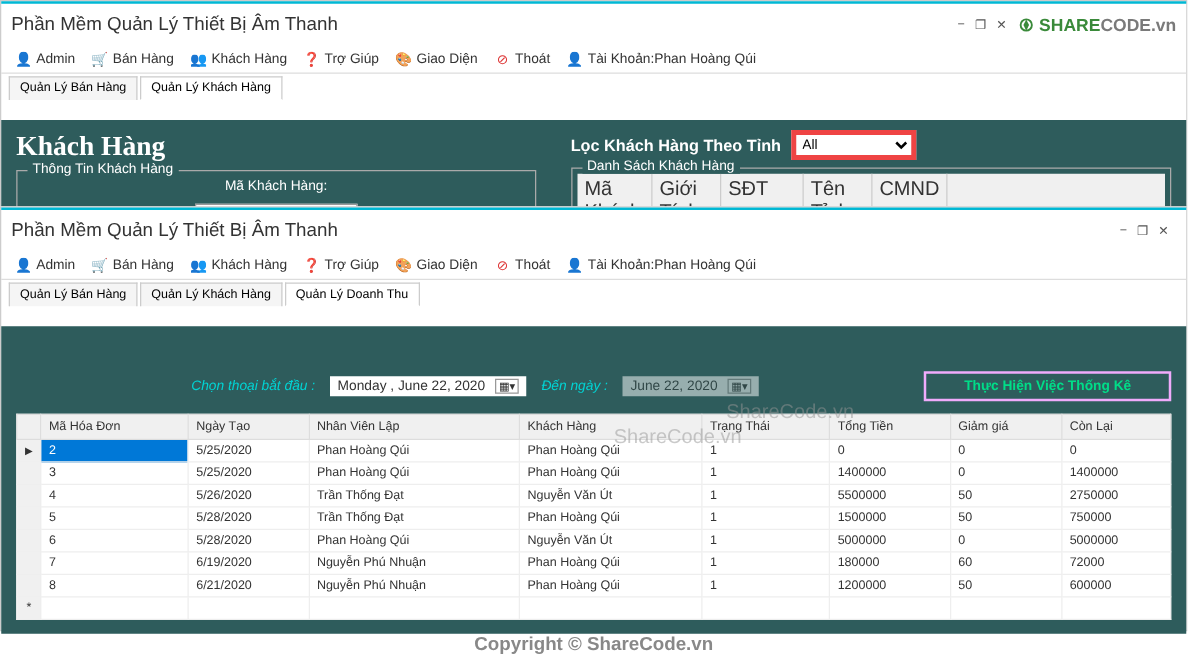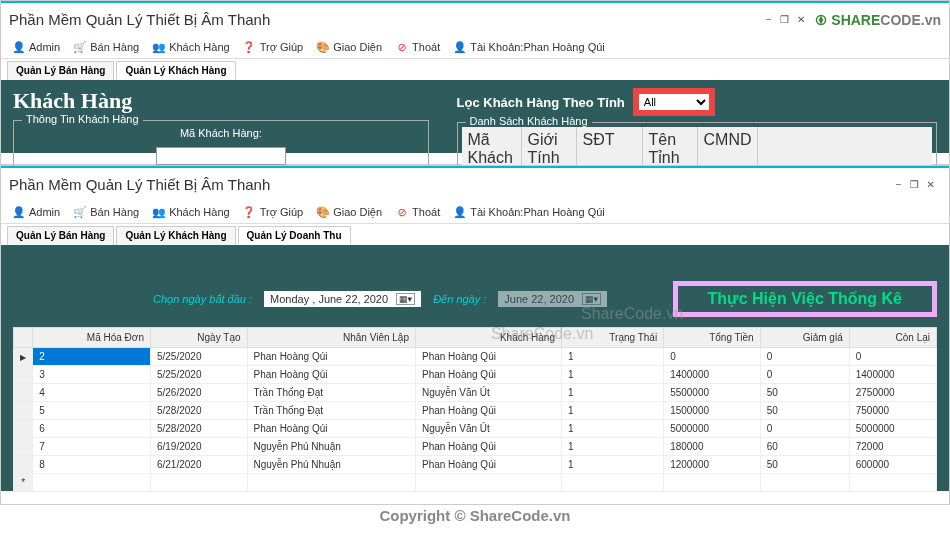--- a/index.html
+++ b/index.html
@@ -11,45 +11,45 @@
 .title-text { font-size: 15px; color: #333; padding: 4px 0; }
 .title-right { display: flex; align-items: center; gap: 4px; }
 .sharecode-logo { font-weight: bold; font-size: 14px; }
 .sharecode-logo .g { color: #3a8a3a; }
 .sharecode-logo .s { color: #7a7a7a; }
 .win-btns { display: flex; gap: 8px; font-size: 10px; color: #555; margin-right: 6px; }
 .win-btn { cursor: pointer; }
 .menubar { display: flex; gap: 2px; padding: 3px 6px; border-bottom: 1px solid #ddd; align-items: center; }
 .menu-item { display: flex; align-items: center; gap: 4px; padding: 2px 6px; cursor: pointer; font-size: 11px; color: #333; }
 .menu-icon { width: 12px; height: 12px; display: inline-flex; align-items: center; justify-content: center; }
-.tabs { display: flex; padding: 2px 6px 0 6px; font-weight: bold; }
+.tabs { display: flex; padding: 2px 6px 16px 6px; }
 .tab { padding: 3px 8px; font-size: 10px; border: 1px solid #ccc; border-bottom: none; margin-right: 2px; cursor: pointer; background: #f5f5f5; }
 .tab.active { background: #fff; border-bottom: 1px solid #fff; position: relative; z-index: 1; }
 .content-area { background: #2e5c5c; padding: 8px 12px; height: calc(100% - 90px); color: #fff; }
 .content-area2 { background: #2e5c5c; padding: 8px 12px; height: calc(100% - 92px); color: #fff; position: relative; }
 .page-heading { font-size: 22px; font-weight: bold; font-family: Georgia, serif; margin-bottom: 6px; }
 .top-row { display: flex; justify-content: space-between; align-items: flex-start; }
 .filter-section { display: flex; align-items: center; gap: 8px; font-weight: bold; font-size: 13px; }
-.filter-select { width: 82px; background: #fff; border: 6px solid #ef4444; font-size: 11px; padding: 1px; }
+.filter-select { width: 100px; background: #fff; border: 4px solid #ef4444; font-size: 11px; padding: 1px; }
 .fieldset { border: 1px solid #aaa; padding: 6px 8px; margin-top: 4px; position: relative; }
 .legend { position: absolute; top: -8px; left: 8px; background: #2e5c5c; padding: 0 4px; font-size: 11px; }
 .form-row { display: flex; align-items: center; gap: 8px; flex-direction: column; }
 .form-label { font-size: 11px; }
 .form-input { background: #fff; border: 1px solid #999; height: 18px; width: 130px; }
 .table-headers { display: flex; background: #f0f0f0; color: #333; font-size: 16px; }
 .th { padding: 4px 6px; border-right: 1px solid #ccc; }
 .left-side { width: 45%; }
 .right-side { width: 52%; }
 .date-row { display: flex; align-items: center; gap: 12px; margin-bottom: 10px; padding-left: 140px; }
 .date-label { color: #00d4d4; font-size: 11px; font-style: italic; }
 .date-picker { background: #fff; color: #333; padding: 2px 6px; font-size: 11px; display: inline-flex; align-items: center; gap: 8px; }
 .date-picker-btn { border: 1px solid #999; padding: 0 2px; font-size: 9px; }
-.stats-btn { border: 5px solid #f0abfc; color: #0d8; padding: 4px 30px; font-size: 16px; background: transparent; cursor: pointer; font-weight: bold; margin-left: auto; }
+.stats-btn { border: 2px solid #f0abfc; color: #0d8; padding: 4px 30px; font-size: 11px; background: transparent; cursor: pointer; font-weight: bold; margin-left: auto; }
 .data-table { background: #fff; color: #333; width: 100%; border-collapse: collapse; font-size: 10px; }
-.data-table th { background: #f0f0f0; text-align: right; padding: 4px 6px; border: 1px solid #ddd; font-weight: normal; }
+.data-table th { background: #f0f0f0; text-align: left; padding: 4px 6px; border: 1px solid #ddd; font-weight: normal; }
 .data-table td { padding: 3px 6px; border: 1px solid #eee; }
 .row-selector { width: 18px; background: #f0f0f0; border: 1px solid #ddd; text-align: center; }
 .data-table tr.selected td:nth-child(2) { background: #0078d7; color: #fff; }
 .watermark { position: absolute; color: rgba(150,150,150,0.5); font-size: 16px; pointer-events: none; }
 .wm1 { top: 60px; left: 580px; }
 .wm2 { top: 80px; left: 490px; }
 .copyright { position: absolute; bottom: 10px; left: 0; width: 100%; text-align: center; color: #888; font-size: 15px; font-weight: bold; }
 .row-arrow { font-size: 8px; }
 </style>
 </head>
@@ -185,21 +185,21 @@
   <div class="tabs">
     <div class="tab">Quản Lý Bán Hàng</div>
     <div class="tab">Quản Lý Khách Hàng</div>
     <div class="tab active">Quản Lý Doanh Thu</div>
   </div>
   <div class="content-area2">
     <div class="watermark wm1">ShareCode.vn</div>
     <div class="watermark wm2">ShareCode.vn</div>
     <div style="height:28px"></div>
     <div class="date-row">
-      <span class="date-label">Chọn ngày bắt đầu :</span>
+      <span class="date-label">Chọn thoại bắt đầu :</span>
       <span class="date-picker">
           <span>Monday  ,  June     22, 2020</span>
           <span class="date-picker-btn">▦▾</span>
         </span>
       <span class="date-label">Đến ngày :</span>
       <span class="date-picker" style="opacity:0.5">
           <span>June     22, 2020</span>
           <span class="date-picker-btn">▦▾</span>
         </span>
       <button class="stats-btn">Thực Hiện Việc Thống Kê</button>

